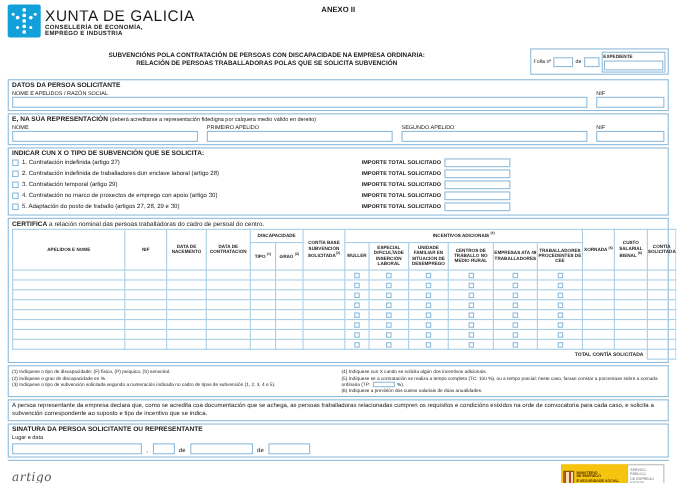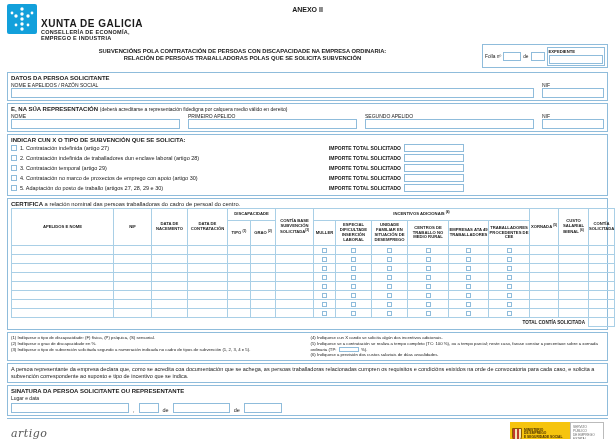--- a/index.html
+++ b/index.html
@@ -11,21 +11,21 @@
   }
   *{box-sizing:border-box;margin:0;padding:0;}
   html,body{background:#fff;}
   body{font-family:"Liberation Sans",sans-serif;color:var(--ink);}
   .page{width:615px;height:439px;background:#fff;padding:4px 7px;position:relative;overflow:hidden;}
 
   
   .hdr{position:relative;height:40px;}
   .brand{display:flex;align-items:flex-start;gap:4px;}
   .logo{width:30px;height:30px;background:var(--logo);border-radius:2px;flex:0 0 auto;}
-  .brand-title{font-size:10px;font-weight:bold;letter-spacing:.5px;margin-top:14px;}
+  .brand-title{font-size:14px;font-weight:normal;letter-spacing:.5px;margin-top:2px;}
   .brand-sub{font-size:5.5px;font-weight:bold;color:#222;letter-spacing:.3px;}
   .annex{position:absolute;left:0;right:0;top:2px;text-align:center;font-size:7px;font-weight:bold;pointer-events:none;}
 
   
   .title-row{position:relative;height:26px;margin-bottom:2px;}
   .main-title{position:absolute;left:0;right:130px;top:4px;text-align:center;font-size:5.8px;font-weight:bold;line-height:1.25;}
   .folla-box{position:absolute;right:0;top:0;width:126px;height:24px;border:1px solid var(--b);background:#fff;display:flex;align-items:center;gap:2px;padding:2px;font-size:4.8px;}
   .mini-input{border:1px solid var(--b);background:#fff;height:9px;display:inline-block;}
   .folla-input{width:18px;}
   .de-input{width:14px;}

